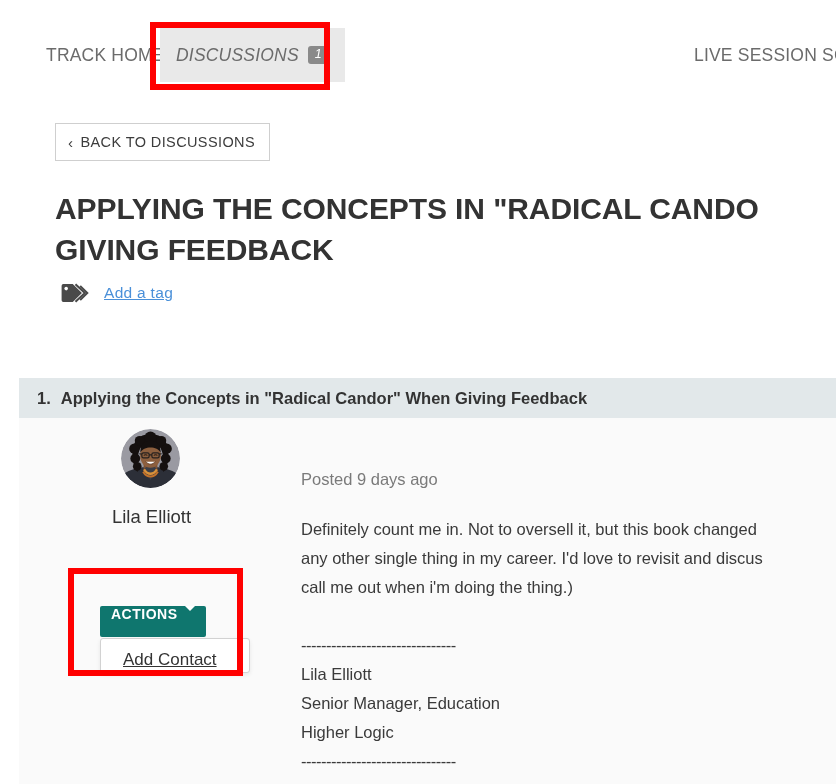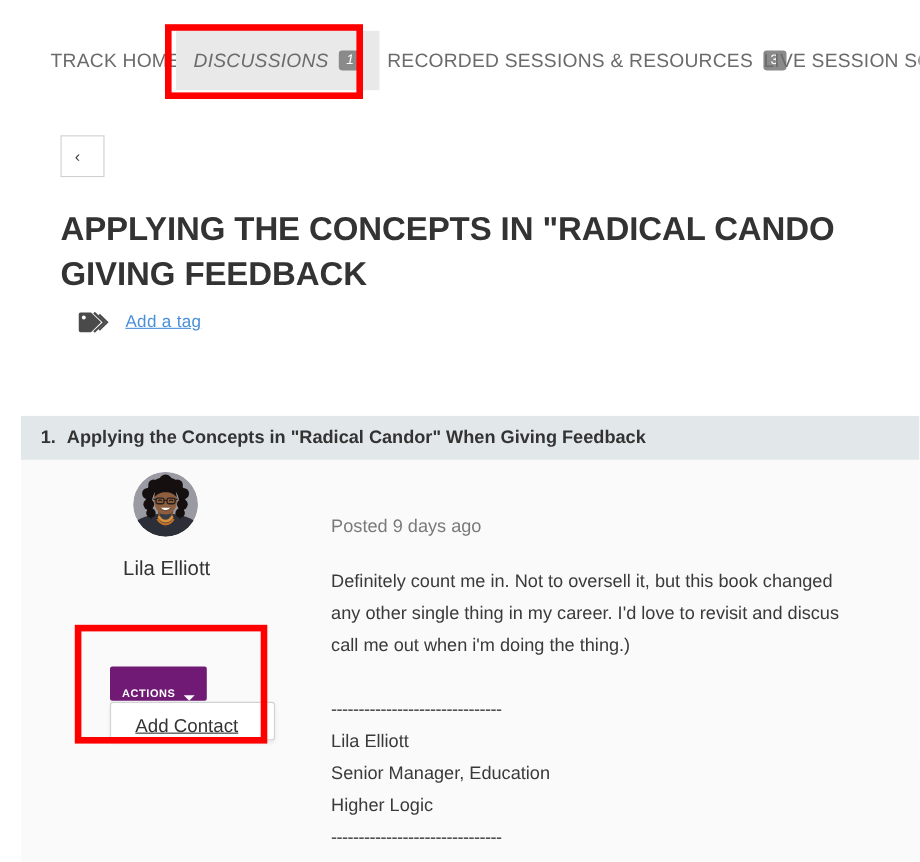--- a/index.html
+++ b/index.html
@@ -117,21 +117,21 @@
     text-transform: uppercase;
     white-space: nowrap;
     overflow: hidden;
   }
   #page-title .ttl-l2 {
     display: block;
   }
 
   #tagrow {
     position: absolute;
-    left: 70px;
+    left: 60px;
     top: 278px;
     display: flex;
     align-items: center;
     height: 30px;
   }
   #tag-icon {
     width: 30px;
     height: 22px;
     margin-right: 14px;
     display: block;
@@ -206,25 +206,25 @@
     color: #333333;
   }
 
   #actions-button {
     position: absolute;
     left: 81px;
     top: 188px;
     height: 31px;
     box-sizing: border-box;
     display: flex;
-    align-items: flex-end;
+    align-items: flex-start;
     padding: 0 11px;
-    background: #701a75;
+    background: #0f766e;
     color: #ffffff;
-    font-size: 10px;
+    font-size: 14px;
     font-weight: bold;
     letter-spacing: 0.5px;
     text-transform: uppercase;
     border-radius: 2px;
   }
   #actions-caret {
     display: inline-block;
     margin-left: 7px;
     width: 0;
     height: 0;
@@ -301,35 +301,32 @@
 
   <div class="tab" id="tab-0" style="left:30px;">
     <span class="tab-label">TRACK HOME</span>
   </div>
 
   <div class="tab active" id="tab-1" style="left:160px;font-style:italic;">
     <span class="tab-label">DISCUSSIONS</span>
     <span class="badge">1</span>
   </div>
 
-  <div class="tab" id="tab-2" style="left:336px;">
-    <span class="tab-label">RECORDED SESSIONS &amp; RESOURCES</span>
-    <span class="badge">3</span>
-  </div>
 
   <div class="tab" id="tab-3" style="left:678px;">
     <span class="tab-label">LIVE SESSION SCH</span>
   </div>
 
 </div>
 
 <div class="redbox" id="redbox-tab"></div>
 
 <div id="back-button">
   <span class="chev">‹</span>
+  <span>BACK TO DISCUSSIONS</span>
 </div>
 
 <h1 id="page-title"><span class="ttl-l1">APPLYING THE CONCEPTS IN "RADICAL CANDO</span><span class="ttl-l2">GIVING FEEDBACK</span></h1>
 
 <div id="tagrow">
   <svg id="tag-icon" viewBox="0 0 32 22">
     <path d="M1.5 3.2 A1.8 1.8 0 0 1 3.3 1.4 L13.4 1.4 L23.2 11.0 L13.4 20.6 L3.3 20.6 A1.8 1.8 0 0 1 1.5 18.8 Z" fill="#4a4a4a" transform="translate(0.2,0)"></path>
     <circle cx="6.6" cy="6.3" r="1.9" fill="#ffffff"></circle>
     <path d="M16.5 1.6 L26.5 11.0 L16.5 20.4" fill="none" stroke="#4a4a4a" stroke-width="2.2"></path>
     <path d="M21.5 3.5 L29.2 11.0 L21.5 18.5" fill="none" stroke="#4a4a4a" stroke-width="2.0"></path>

